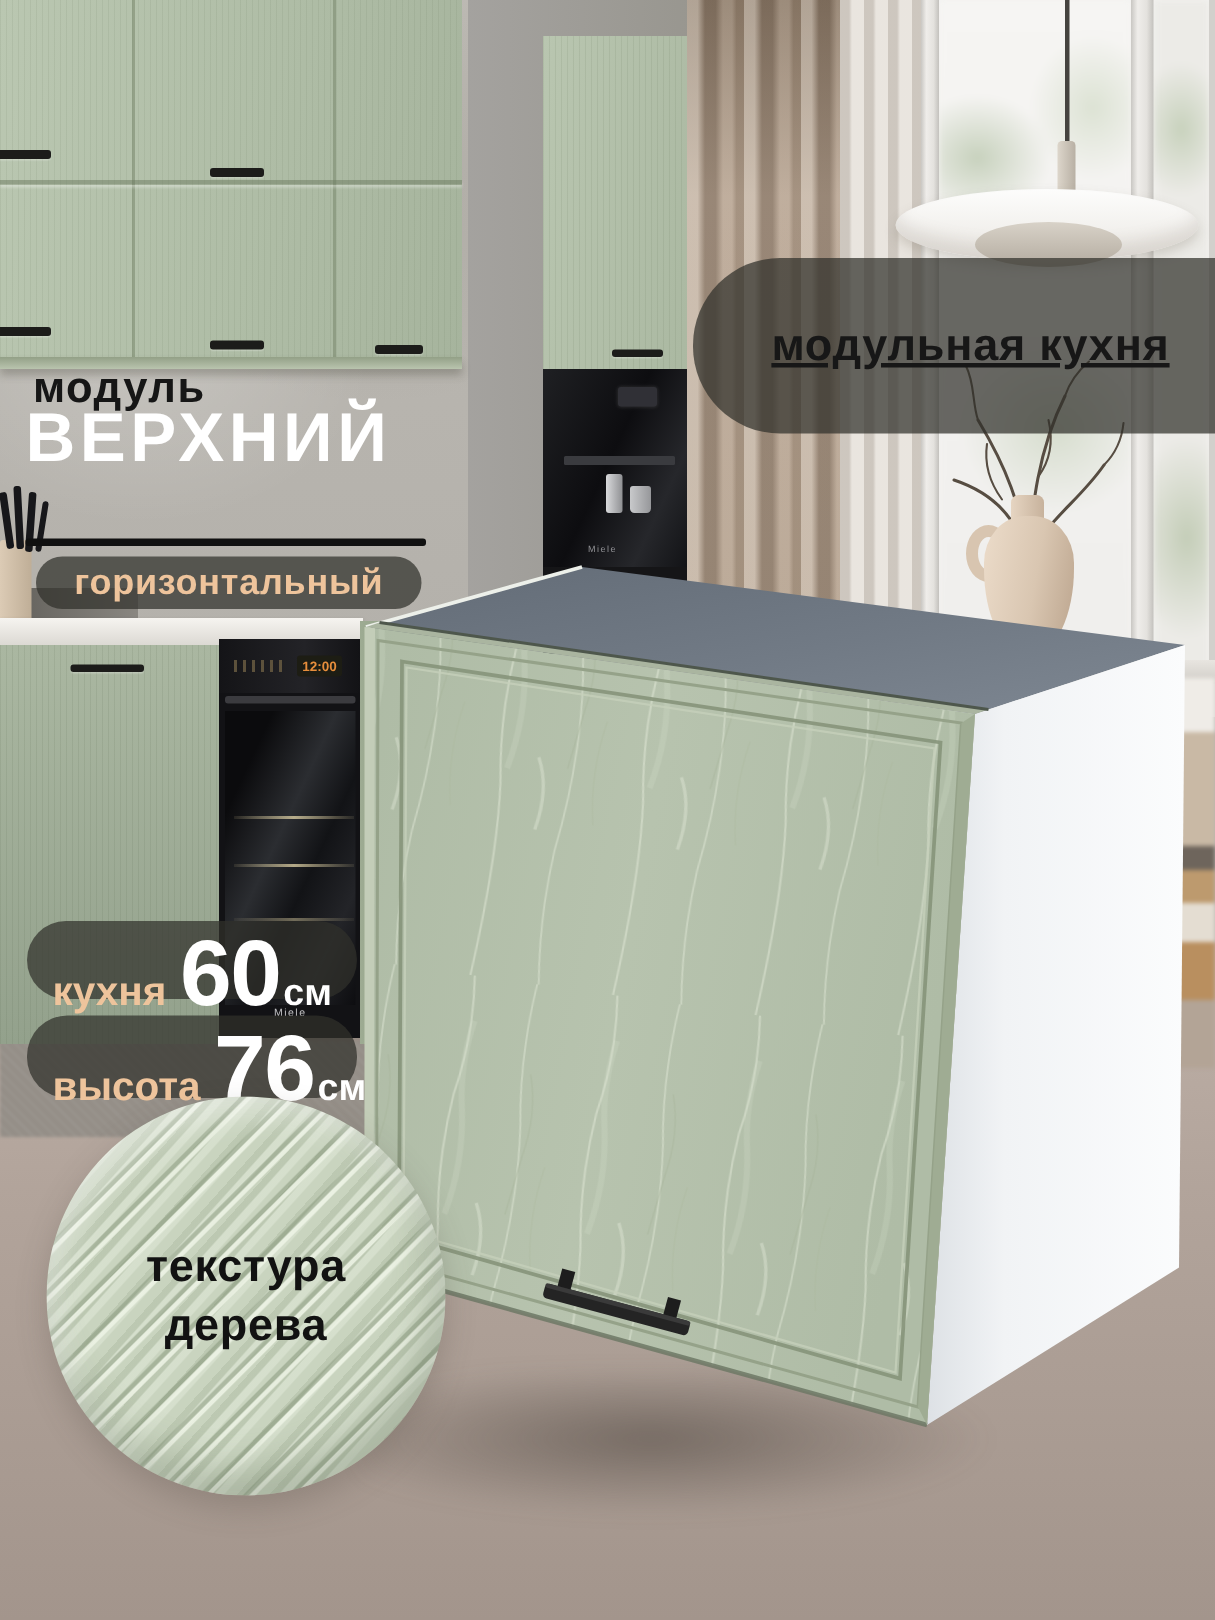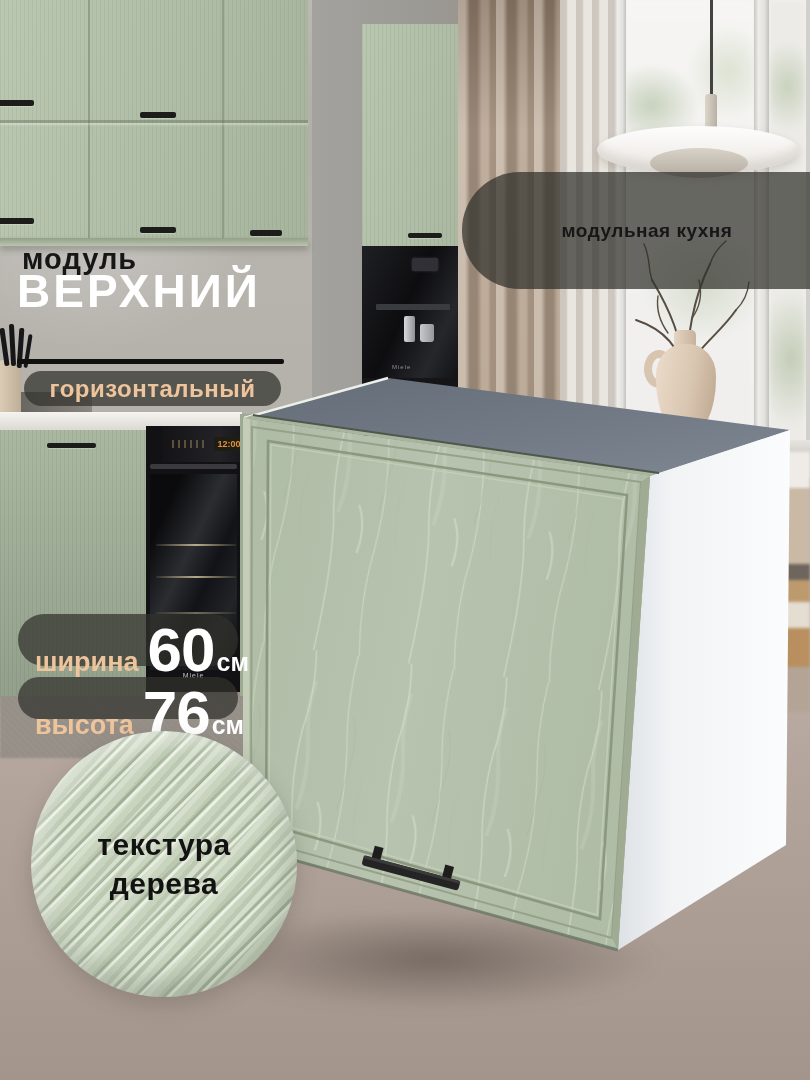--- a/index.html
+++ b/index.html
@@ -91,21 +91,21 @@
   .splash-dark{left:0;top:392px;width:92px;height:24px;background:linear-gradient(90deg,#5f5d58,#8a8781);}
   .counter{left:0;top:412px;width:242px;height:20px;background:linear-gradient(#f6f4f0,#d9d6d0);box-shadow:0 2px 3px rgba(70,65,55,.35);}
   .knife-block{left:0;top:360px;width:21px;height:72px;background:linear-gradient(90deg,#dccbb5,#bfae97);border-radius:2px 2px 0 0;}
   .knife{background:#17171a;border-radius:2px;}
   .base-cab{left:0;top:430px;width:146px;height:266px;
     background:
       repeating-linear-gradient(90deg, rgba(86,102,76,.12) 0 1px, transparent 1px 4px),
       linear-gradient(#aab7a1,#93a18c);}
   .base-handle{left:47px;top:13px;width:49px;height:5px;}
   .oven{left:146px;top:426px;width:95px;height:266px;background:#121215;}
-  .oven-panel{left:16px;top:0;width:100%;height:36px;background:linear-gradient(90deg,#141417,#232327 60%,#121215);}
+  .oven-panel{left:0;top:0;width:100%;height:36px;background:linear-gradient(90deg,#141417,#232327 60%,#121215);}
   .oven-display{left:52px;top:11px;width:30px;height:14px;background:#1d1d14;border-radius:2px;color:#e78e3c;font-size:9px;font-weight:700;text-align:center;line-height:14px;}
   .oven-dots{left:10px;top:14px;width:34px;height:8px;
     background:repeating-linear-gradient(90deg,#6d5f43 0 2px,transparent 2px 6px);opacity:.8;}
   .oven-handle{left:4px;top:38px;width:87px;height:5px;background:#3b3b3f;border-radius:2px;}
   .oven-glass{left:4px;top:48px;width:87px;height:196px;
     background:linear-gradient(115deg,#0b0b0d 18%,#2b2d31 42%,#121316 60%,#232428 80%,#0d0d10);}
   .oven-rack{left:6px;width:80px;height:2px;background:linear-gradient(90deg,rgba(216,200,150,.1),rgba(230,216,170,.75),rgba(216,200,150,.1));}
   .oven-brand{left:0;top:246px;width:95px;text-align:center;font-size:7px;color:#c2c2c4;letter-spacing:1px;}
   .tall-side{left:240px;top:414px;width:80px;height:282px;background:linear-gradient(90deg,#9dab92,#87947c);}
 
@@ -123,25 +123,25 @@
   .orient-pill{left:24px;top:371px;width:257px;height:35px;border-radius:18px;
     display:flex;align-items:center;justify-content:center;}
   .peach{color:#eec49c;}
   .orient-pill span{font-size:24px;font-weight:600;letter-spacing:.5px;}
 
   .brand-badge{left:462px;top:172px;width:370px;height:117px;border-radius:58px 0 0 58px;
     display:flex;flex-direction:column;align-items:center;justify-content:center;}
   .brand-title{font-size:63px;line-height:.92;font-weight:800;color:#fff;letter-spacing:4px;}
   .brand-series{margin-top:1px;font-size:26px;font-weight:600;letter-spacing:3px;white-space:nowrap;}
   .brand-series .dash{color:#191919;font-weight:700;letter-spacing:0;}
-  .brand-subtitle{font-size:19px;font-weight:700;color:#171717;letter-spacing:.5px;margin-top:1px;}
+  .brand-subtitle{font-size:30px;font-weight:700;color:#171717;letter-spacing:.5px;margin-top:1px;text-decoration:underline;}
 
   .dim-pill{left:18px;width:220px;border-radius:27px;display:flex;align-items:baseline;padding-left:17px;}
   .pill-width{top:614px;height:52px;}
-  .pill-height{top:677px;height:42px;}
+  .pill-height{top:677px;height:55px;}
   .dim-label{font-size:27px;font-weight:600;margin-right:9px;}
   .dim-value{font-size:62px;font-weight:800;color:#fff;letter-spacing:-1px;}
   .dim-unit{font-size:25px;font-weight:700;color:#fff;margin-left:2px;text-align:center;}
 
   .texture-circle{left:31px;top:731px;width:266px;height:266px;border-radius:50%;
     background:
       repeating-linear-gradient(135deg, rgba(124,141,112,0) 0 7px, rgba(124,141,112,.45) 8px 10px, rgba(238,244,230,.85) 11px 13px, rgba(124,141,112,0) 14px 21px),
       repeating-linear-gradient(132deg, rgba(150,165,138,.25) 0 4px, rgba(226,234,218,.5) 5px 9px, transparent 10px 16px),
       #c9d4bf;
     box-shadow:inset -8px -16px 26px rgba(96,110,88,.30), inset 6px 10px 20px rgba(255,255,255,.45), 0 8px 20px rgba(80,70,62,.25);
@@ -306,21 +306,21 @@
   <div class="abs code-underline"></div>
   <div class="abs orient-pill dark-pill">
     <span class="peach">горизонтальный</span>
   </div>
 
   <div class="abs brand-badge dark-pill">
     <div class="brand-subtitle">модульная кухня</div>
   </div>
 
   <div class="abs dim-pill pill-width dark-pill">
-    <span class="dim-label peach">ширина</span>
+    <span class="dim-label peach">кухня</span>
     <span class="dim-value">60</span>
     <span class="dim-unit">см</span>
   </div>
   <div class="abs dim-pill pill-height dark-pill">
     <span class="dim-label peach">высота</span>
     <span class="dim-value">76</span>
     <span class="dim-unit">см</span>
   </div>
 
   <div class="abs texture-circle">

